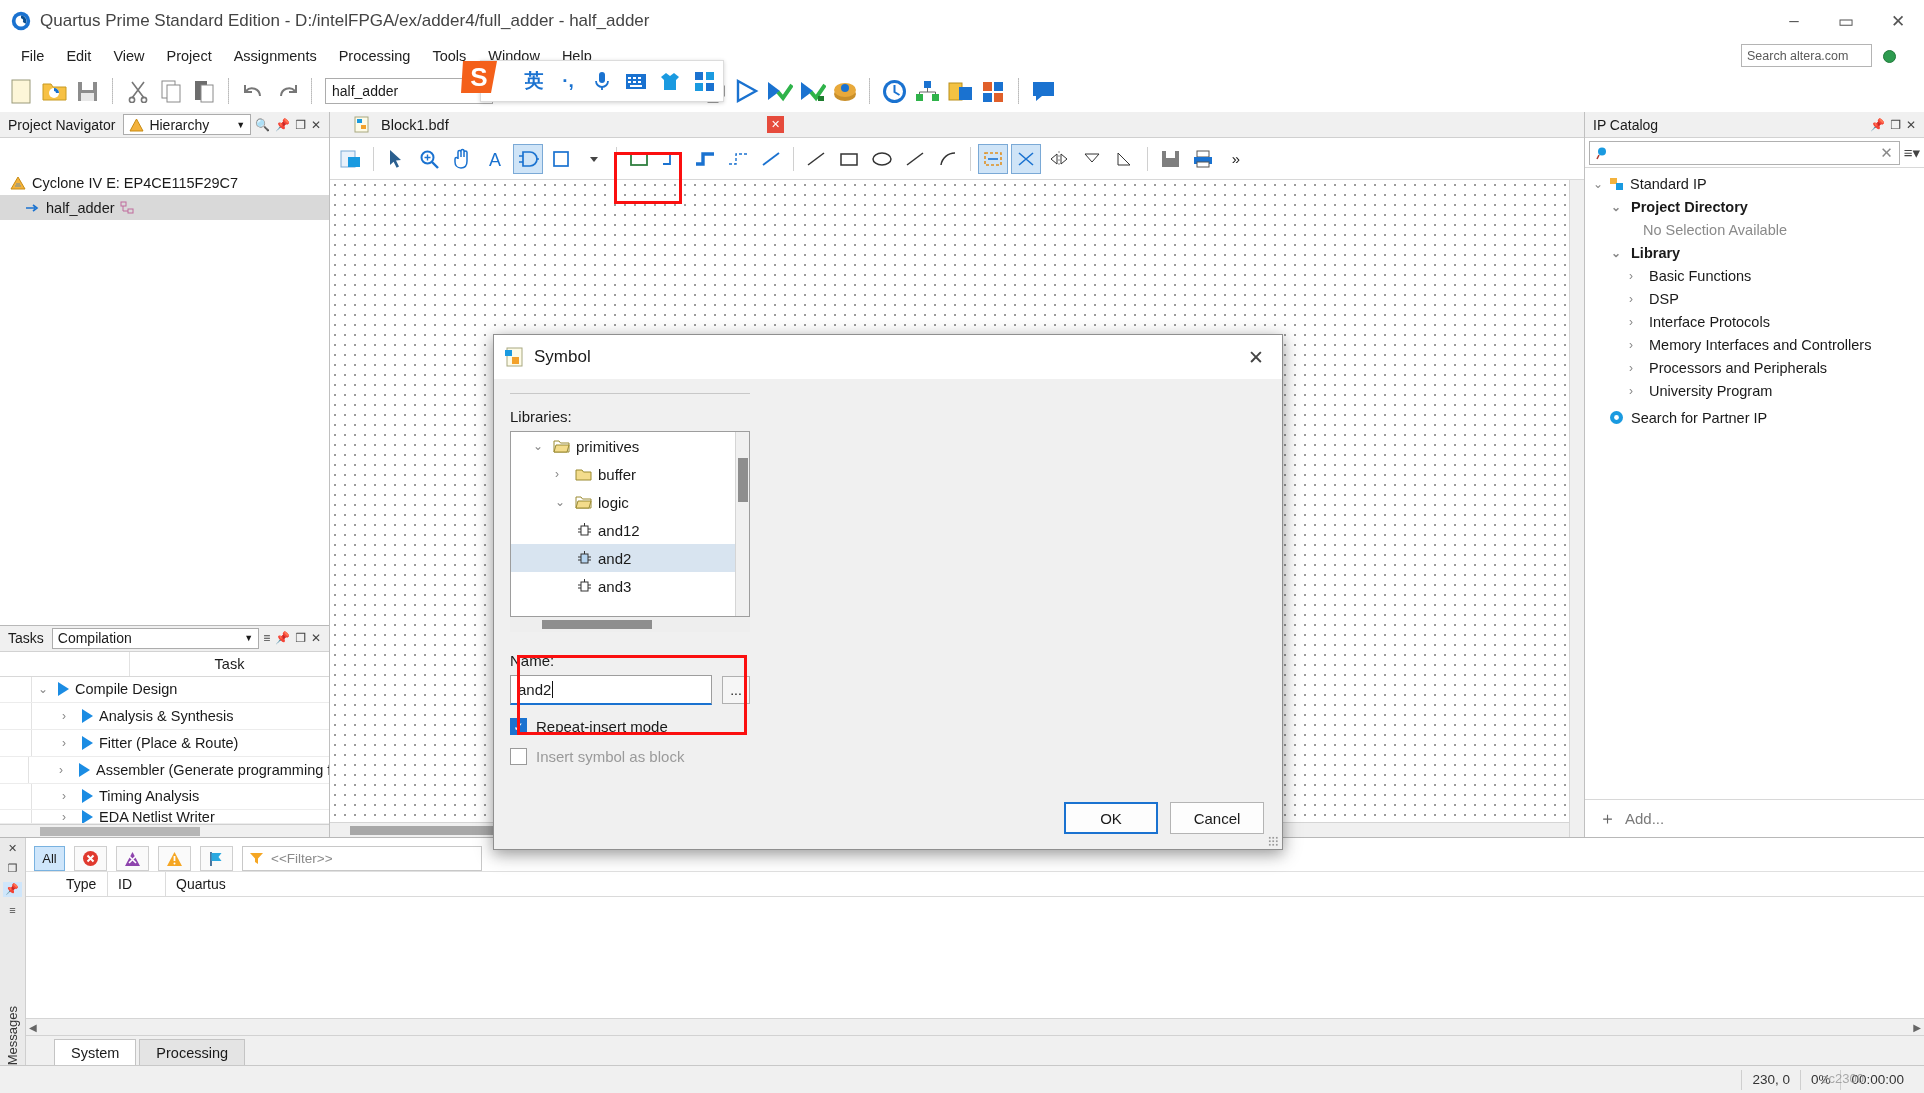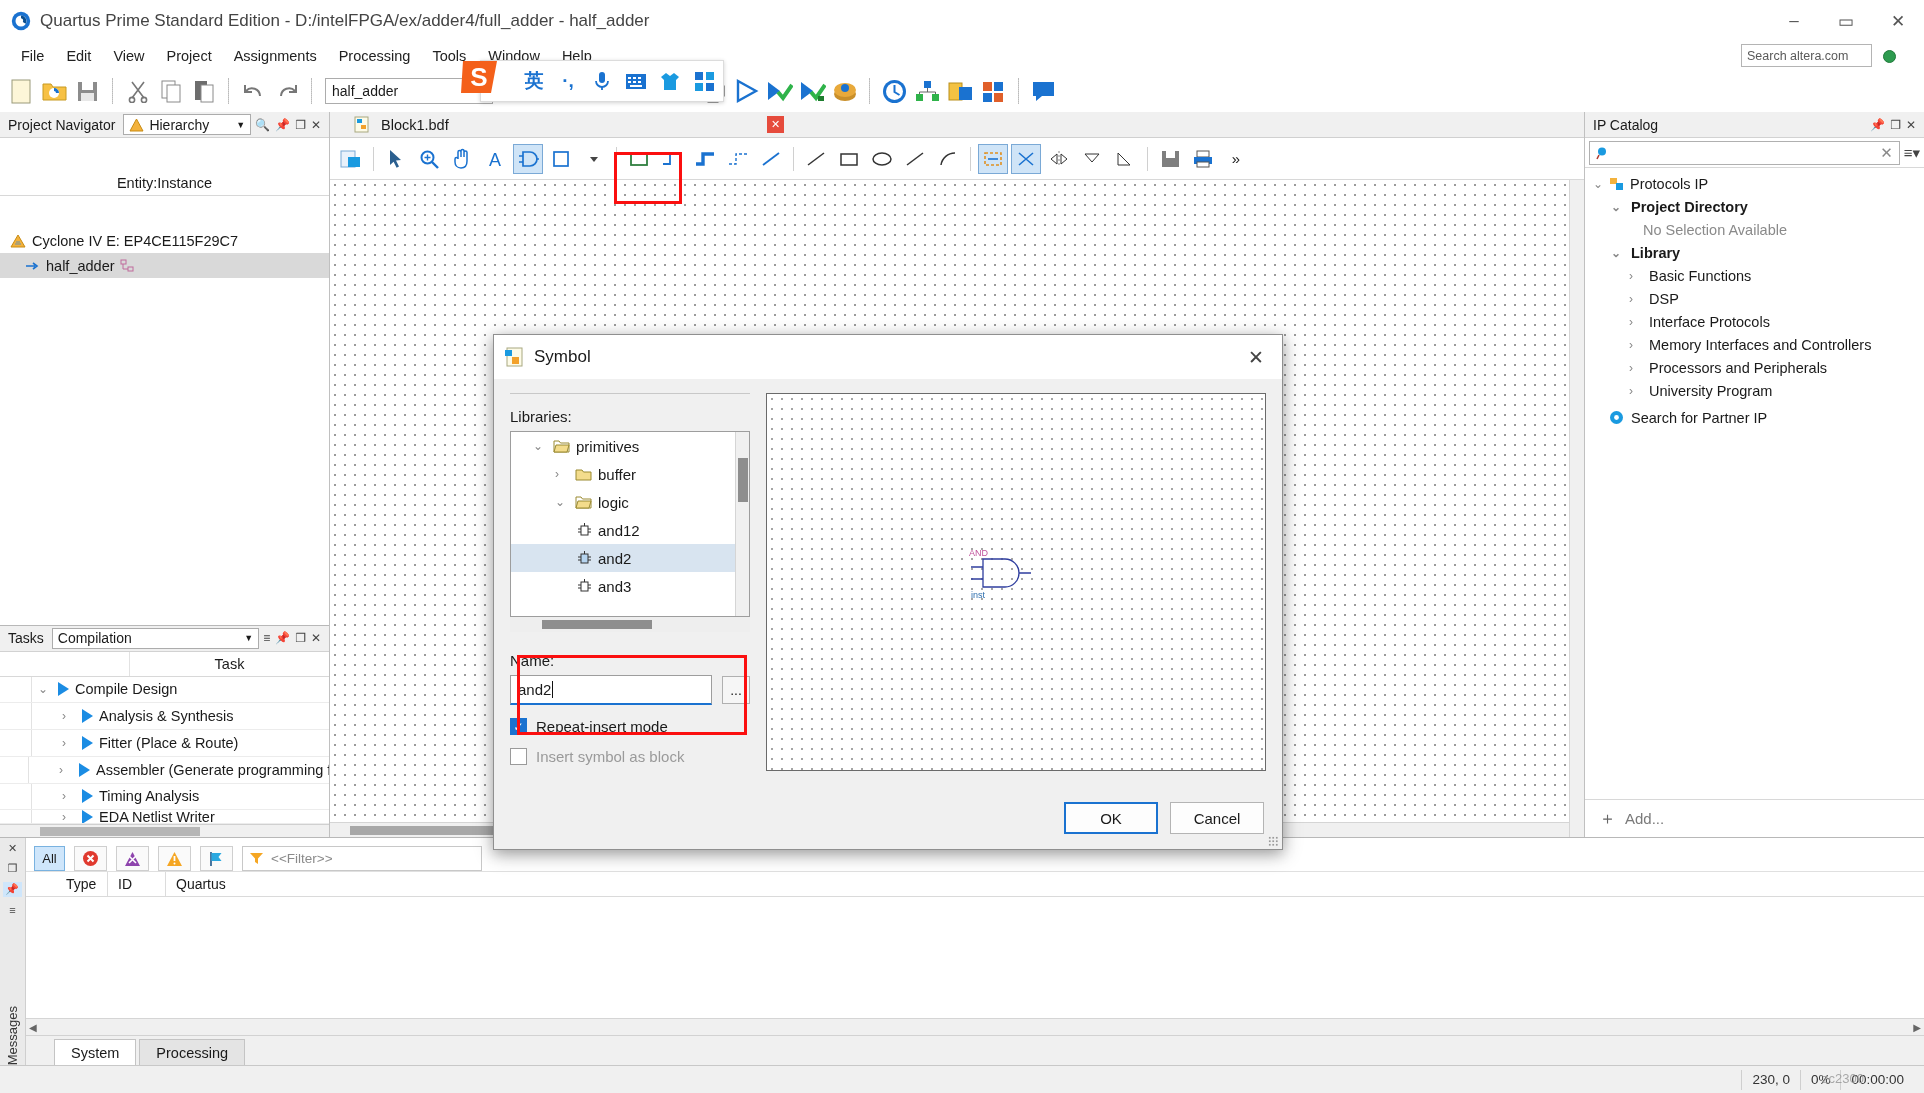--- a/index.html
+++ b/index.html
@@ -388,21 +388,20 @@
           <span class="caret">▼</span>
         </div>
         <div class="hdr-icons">
           <span>🔍</span>
           <span>📌</span>
           <span>❐</span>
           <span>✕</span>
         </div>
       </div>
 
-      <div class="col-head">Entity:Instance</div>
 
       <div class="tree">
         <div class="tree-row">
           <svg width="16" height="14" viewBox="0 0 16 14" style="margin-right:6px">
             <polygon points="8,1 15,13 1,13" fill="#f3b23c" stroke="#c88b12"></polygon>
             <path d="M5 10h6M6 8h4" stroke="#6b8fa8" stroke-width="1"></path>
           </svg>
           <span>Cyclone IV E: EP4CE115F29C7</span>
         </div>
         <div class="tree-row sel">
@@ -680,21 +679,21 @@
         <div style="color:#444">≡▾</div>
       </div>
 
       <div class="ip-tree">
         <div class="ip-row" style="padding-left:8px">
           <span class="tri">⌄</span>
           <svg width="15" height="14" viewBox="0 0 15 14" style="margin:0 6px 0 2px">
             <rect x="1" y="1" width="7" height="6" fill="#f3b23c"></rect>
               <rect x="7" y="6" width="7" height="7" fill="#1a9ae0"></rect>
           </svg>
-          <span>Protocols IP</span>
+          <span>Standard IP</span>
         </div>
         <div class="ip-row" style="padding-left:26px;font-weight:bold">
           <span class="tri">⌄</span>
           <span style="margin-left:6px">Project Directory</span>
         </div>
         <div class="ip-row" style="padding-left:58px;color:#8a8a8a">
           <span>No Selection Available</span>
         </div>
         <div class="ip-row" style="padding-left:26px;font-weight:bold">
           <span class="tri">⌄</span>
@@ -893,28 +892,20 @@
           <span class="chk checked">✓</span>
           <span>Repeat-insert mode</span>
         </div>
         <div class="chk-row disabled">
           <span class="chk"></span>
           <span>Insert symbol as block</span>
         </div>
       </div>
     </div>
 
-    <div class="preview">
-      <svg class="sym-graphic" width="90" height="58" viewBox="0 0 90 58">
-        <text x="8" y="11" font-size="9" fill="#c0529b" font-family="Liberation Sans">AND</text>
-        <path d="M22 14h22a14 14 0 0 1 0 28H22z" fill="none" stroke="#2f3e9e" stroke-width="1.3"></path>
-        <path d="M10 22h12M10 34h12M58 28h12" stroke="#2f3e9e" stroke-width="1.3"></path>
-        <text x="10" y="53" font-size="9" fill="#2f6fae" font-family="Liberation Sans">inst</text>
-      </svg>
-    </div>
   </div>
 
   <div class="dlg-footer">
     <div class="dbtn default">OK</div>
     <div class="dbtn">Cancel</div>
     <div class="grip"></div>
   </div>
 </div>
 
 <div class="redbox" style="left:614px; top:152px; width:68px; height:52px;"></div>

